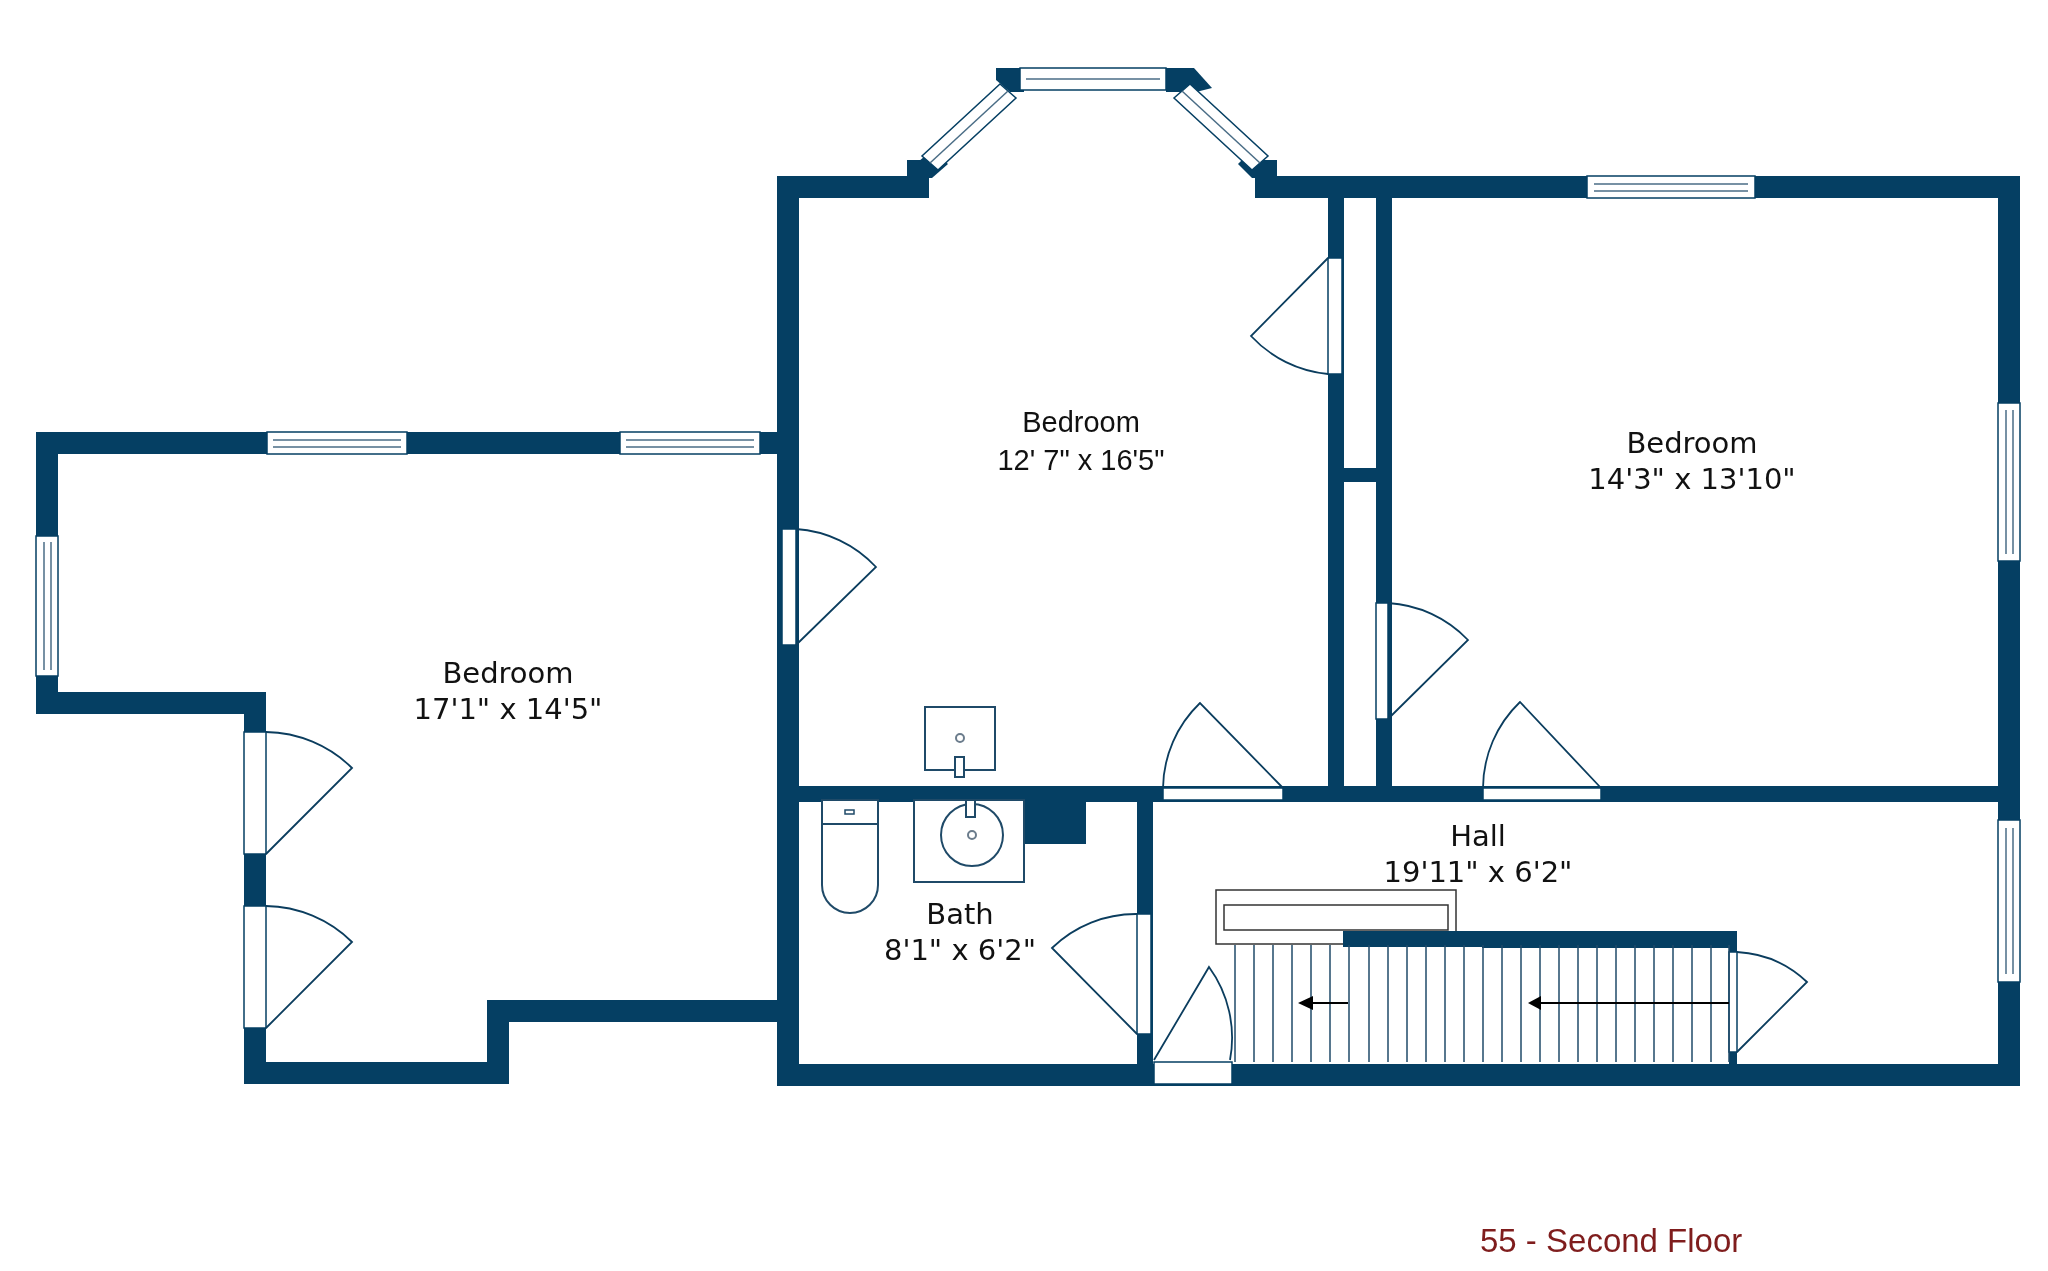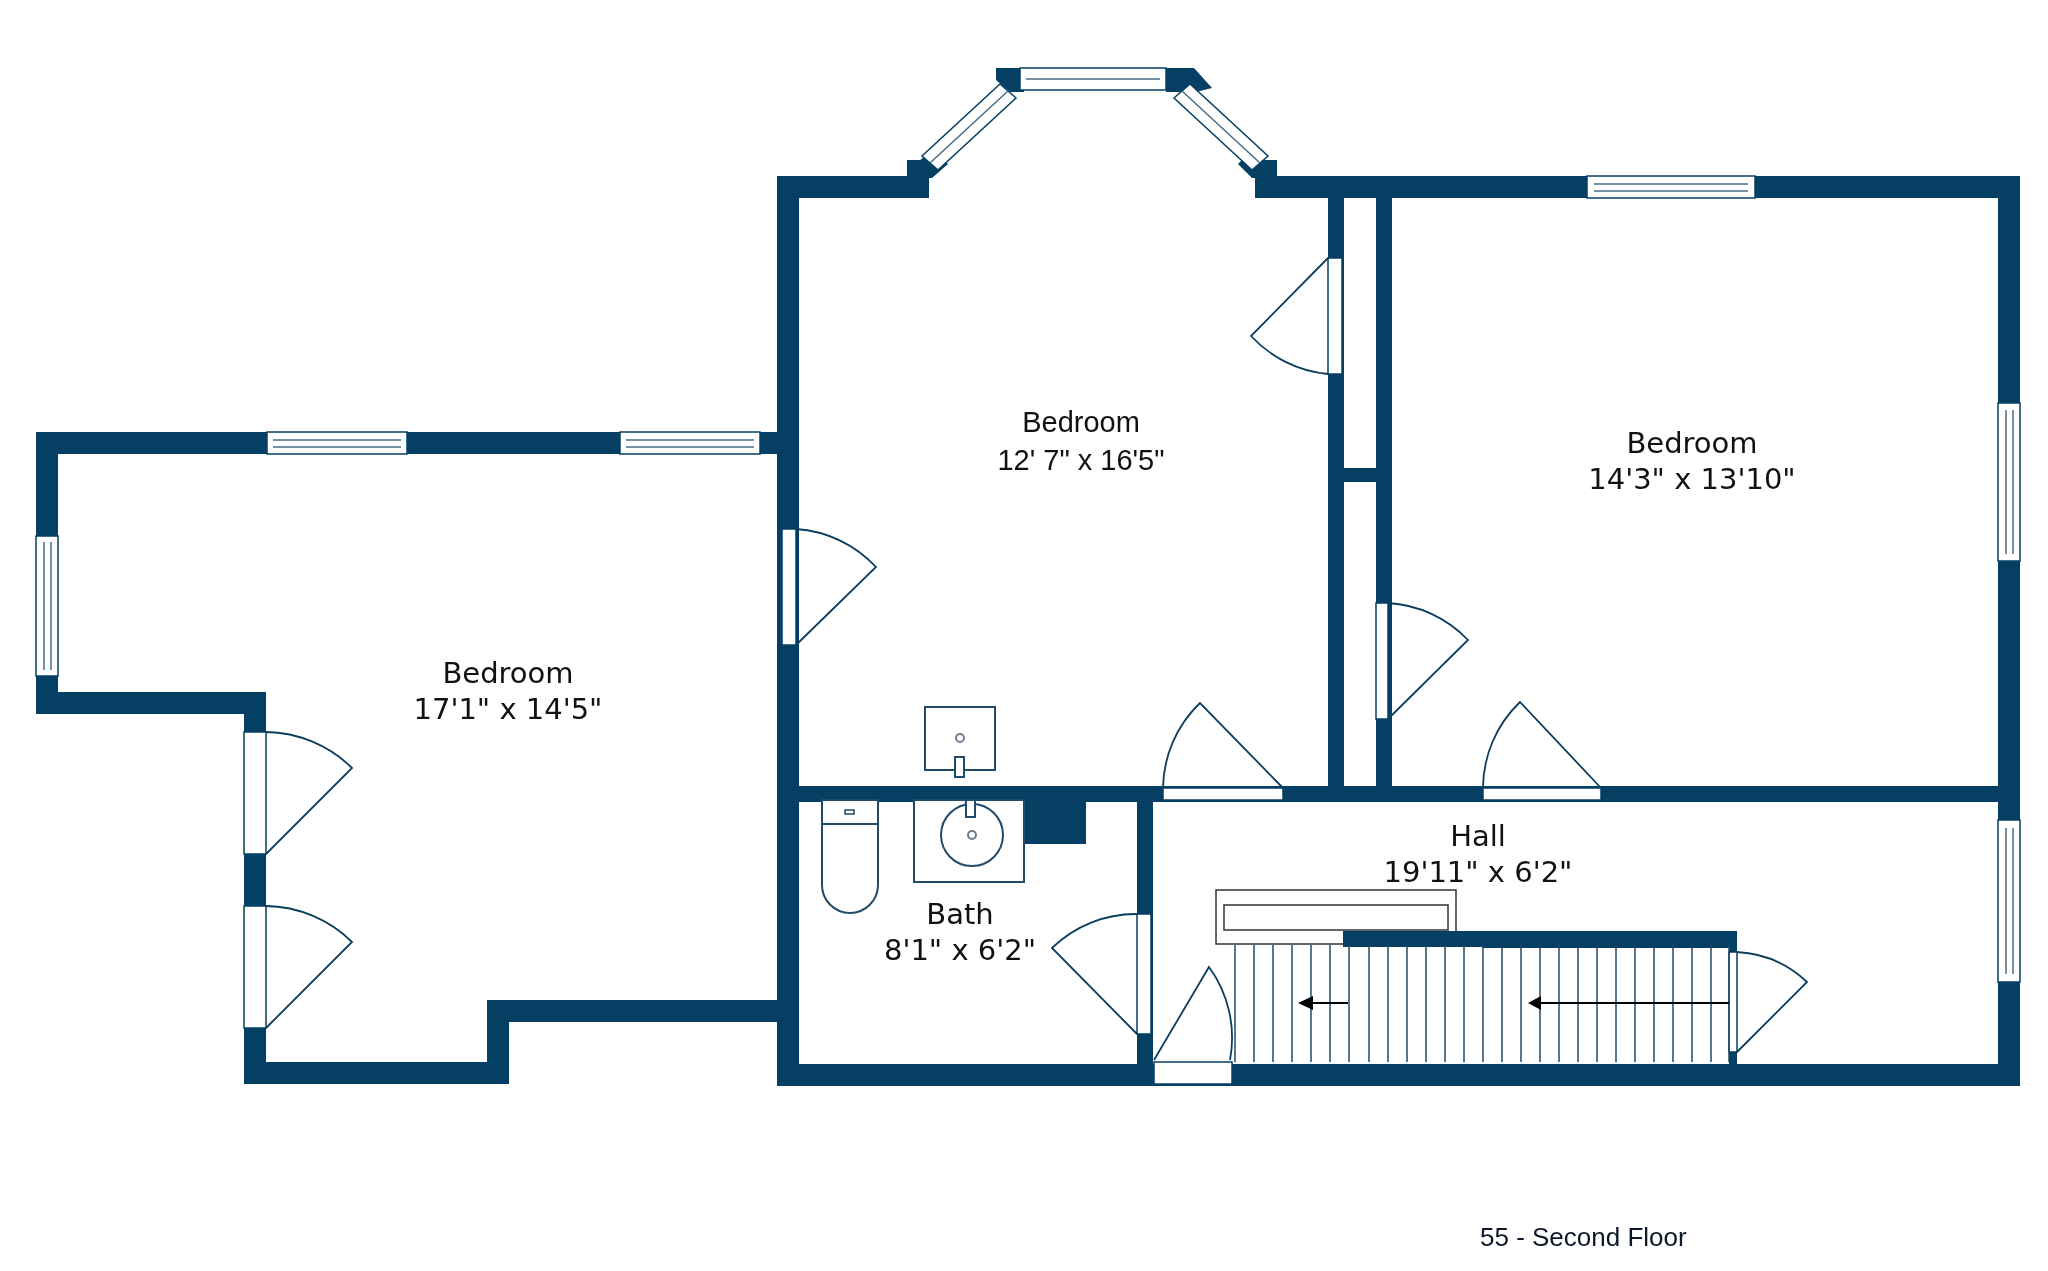--- a/index.html
+++ b/index.html
@@ -6,21 +6,21 @@
     body { width: 2048px; height: 1271px; overflow: hidden; position: relative; }
     #plan { position: absolute; left: 0; top: 0; width: 2048px; height: 1271px; }
     .wall { fill: #053f63; }
     .opening { fill: #ffffff; stroke: #053f63; stroke-width: 1.5; }
     .win-line { stroke: #4a6d86; stroke-width: 1.5; fill: none; }
     .door-line { stroke: #0b3d5e; stroke-width: 1.8; fill: none; }
     .fixture { fill: #ffffff; stroke: #1f4a68; stroke-width: 2; }
     .stair { stroke: #1f4a68; stroke-width: 1.5; fill: none; }
     .arrow-line { stroke: #000; stroke-width: 2; }
     .room-label { font-family: "DejaVu Sans", sans-serif; font-size: 29px; fill: #111; text-anchor: middle; }
-    .floor-caption { position: absolute; left: 1480px; top: 1222px; font-family: "Liberation Sans", sans-serif; font-size: 26px; color: #0f172a; }
+    .floor-caption { position: absolute; left: 1480px; top: 1222px; font-family: "Liberation Sans", sans-serif; font-size: 33px; color: #7f1d1d; }
   </style>
 </head>
 <body>
 
 <svg id="plan" viewBox="0 0 2048 1271" xmlns="http://www.w3.org/2000/svg">
 
   <g>
 
     <rect class="wall" x="36" y="432" width="755" height="22"></rect>
     <rect class="wall" x="36" y="432" width="22" height="282"></rect>

